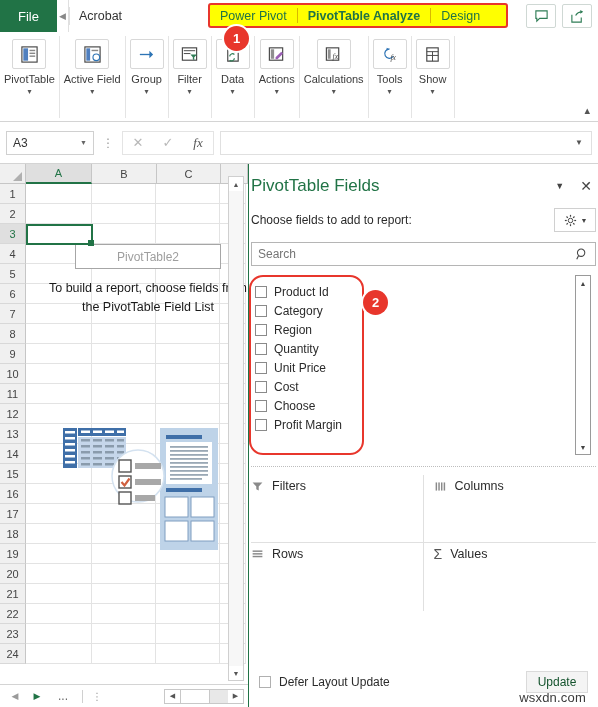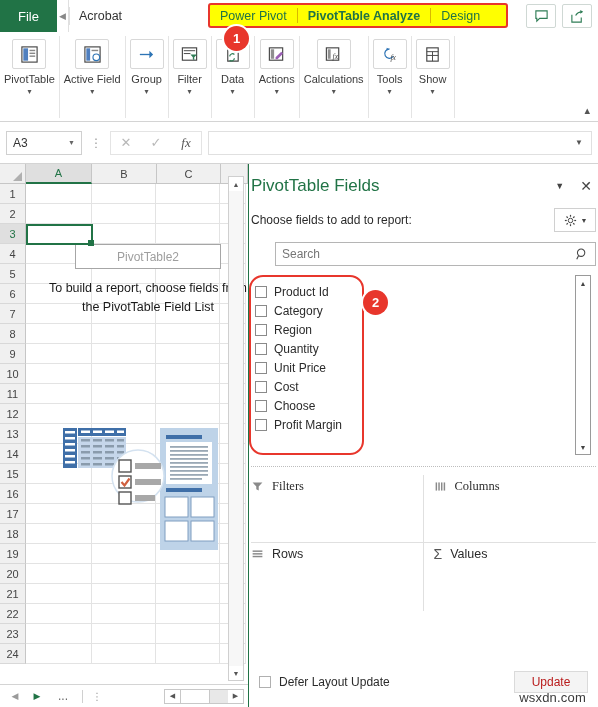--- a/index.html
+++ b/index.html
@@ -86,21 +86,21 @@
     position: absolute; right: 8px; bottom: 4px; font-size: 11px; color: #555;
   }
 
   
   .fbar {
     position: absolute; left: 0; top: 122px; width: 598px; height: 42px;
     background: #fff; display: flex; align-items: center; padding: 0 6px;
     border-bottom: 1px solid #d4d4d4;
   }
   .namebox {
-    width: 76px; height: 24px; border: 1px solid #d0d0d0; background: #fff;
+    width: 88px; height: 24px; border: 1px solid #d0d0d0; background: #fff;
     display: flex; align-items: center; padding: 0 6px; font-size: 12px; color: #333;
     justify-content: space-between;
   }
   .nb-caret { font-size: 7px; color: #666; }
   .fdots { padding: 0 8px; color: #9a9a9a; font-size: 12px; letter-spacing: 0; }
   .fbtns { display: flex; gap: 0; border: 1px solid #e4e4e4; height: 24px; align-items: center; }
   .fbtn {
     width: 30px; height: 22px; display: flex; align-items: center;
     justify-content: center; font-size: 13px; color: #b8b8b8;
   }
@@ -227,21 +227,21 @@
   }
   .choose-lbl { font-size: 12px; color: #2b2b2b; }
   .gear-btn {
     width: 42px; height: 24px; border: 1px solid #d0d0d0; background: #fff;
     display: flex; align-items: center; justify-content: center; gap: 3px;
   }
   .gear-caret { font-size: 7px; color: #444; }
 
   .searchbox {
     margin-top: 10px; height: 24px; border: 1px solid #b5b5b5; background: #fff;
-    display: flex; align-items: center; padding: 0 6px; margin-left: 24px;
+    display: flex; align-items: center; padding: 0 6px;
   }
   .searchbox input {
     flex: 1; border: none; outline: none; font-size: 12px; color: #444;
     font-family: "Liberation Sans", sans-serif; background: transparent;
   }
 
   .fieldlist-area { position: relative; margin-top: 9px; height: 182px; }
   .fieldlist {
     position: absolute; left: -2px; top: 0; width: 115px; height: 180px;
     border: 2px solid #E8362C; border-radius: 14px; padding: 5px 4px;
@@ -267,34 +267,34 @@
   }
   .drag-lbl { font-size: 12px; color: #2b2b2b; margin-top: 9px; }
 
   .areas { margin-top: 8px; }
   .area-row { display: flex; }
   .area {
     width: 50%; height: 68px; padding-top: 4px; position: relative;
   }
   .area.left { border-right: 1px solid #e0e0e0; padding-right: 8px; }
   .area.right { padding-left: 10px; }
-  .area-row.top .area { border-bottom: 1px solid #e0e0e0; font-family: Liberation Serif, serif; }
+  .area-row.top .area { border-bottom: 1px solid #e0e0e0; }
   .area-hdr { display: flex; align-items: center; gap: 8px; }
   .area-name { font-size: 12.5px; color: #2b2b2b; }
 
   .pane-footer {
     position: absolute; left: 10px; right: 10px; bottom: 14px;
     display: flex; align-items: center; justify-content: space-between;
   }
   .defer { display: flex; align-items: center; gap: 8px; }
   .defer .fchk { margin-right: 0; border-color: #b0b0b0; }
   .defer-lbl { font-size: 12px; color: #2b2b2b; }
   .update-btn {
-    width: 74px; height: 22px; border: 1px solid #dadada; background: #f4f4f4;
-    color: #b91c1c; font-size: 12px;
+    width: 62px; height: 22px; border: 1px solid #dadada; background: #f4f4f4;
+    color: #14532d; font-size: 12px;
     display: flex; align-items: center; justify-content: center;
   }
   .watermark {
     position: absolute; right: 12px; bottom: 2px;
     font-size: 13px; color: #3a3a3a; letter-spacing: .2px;
   }
 </style>
 </head>
 <body>
 

